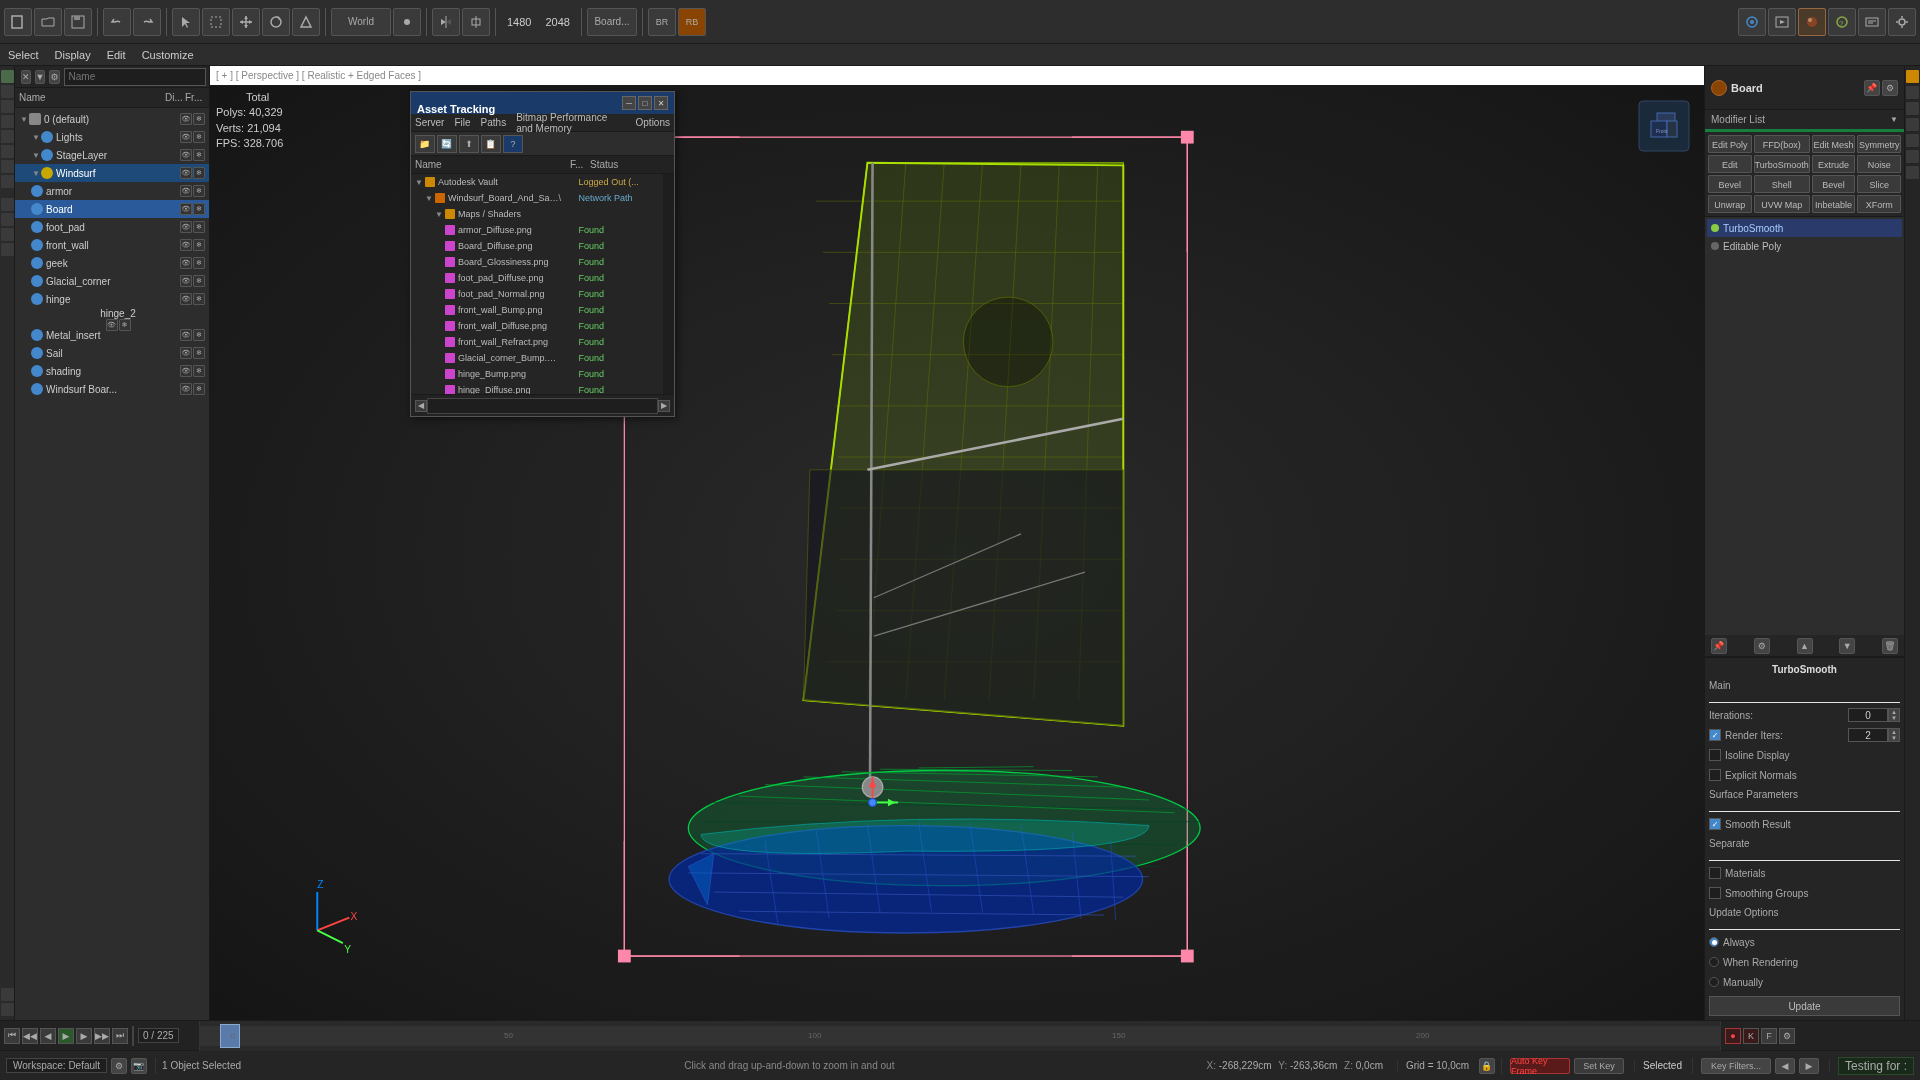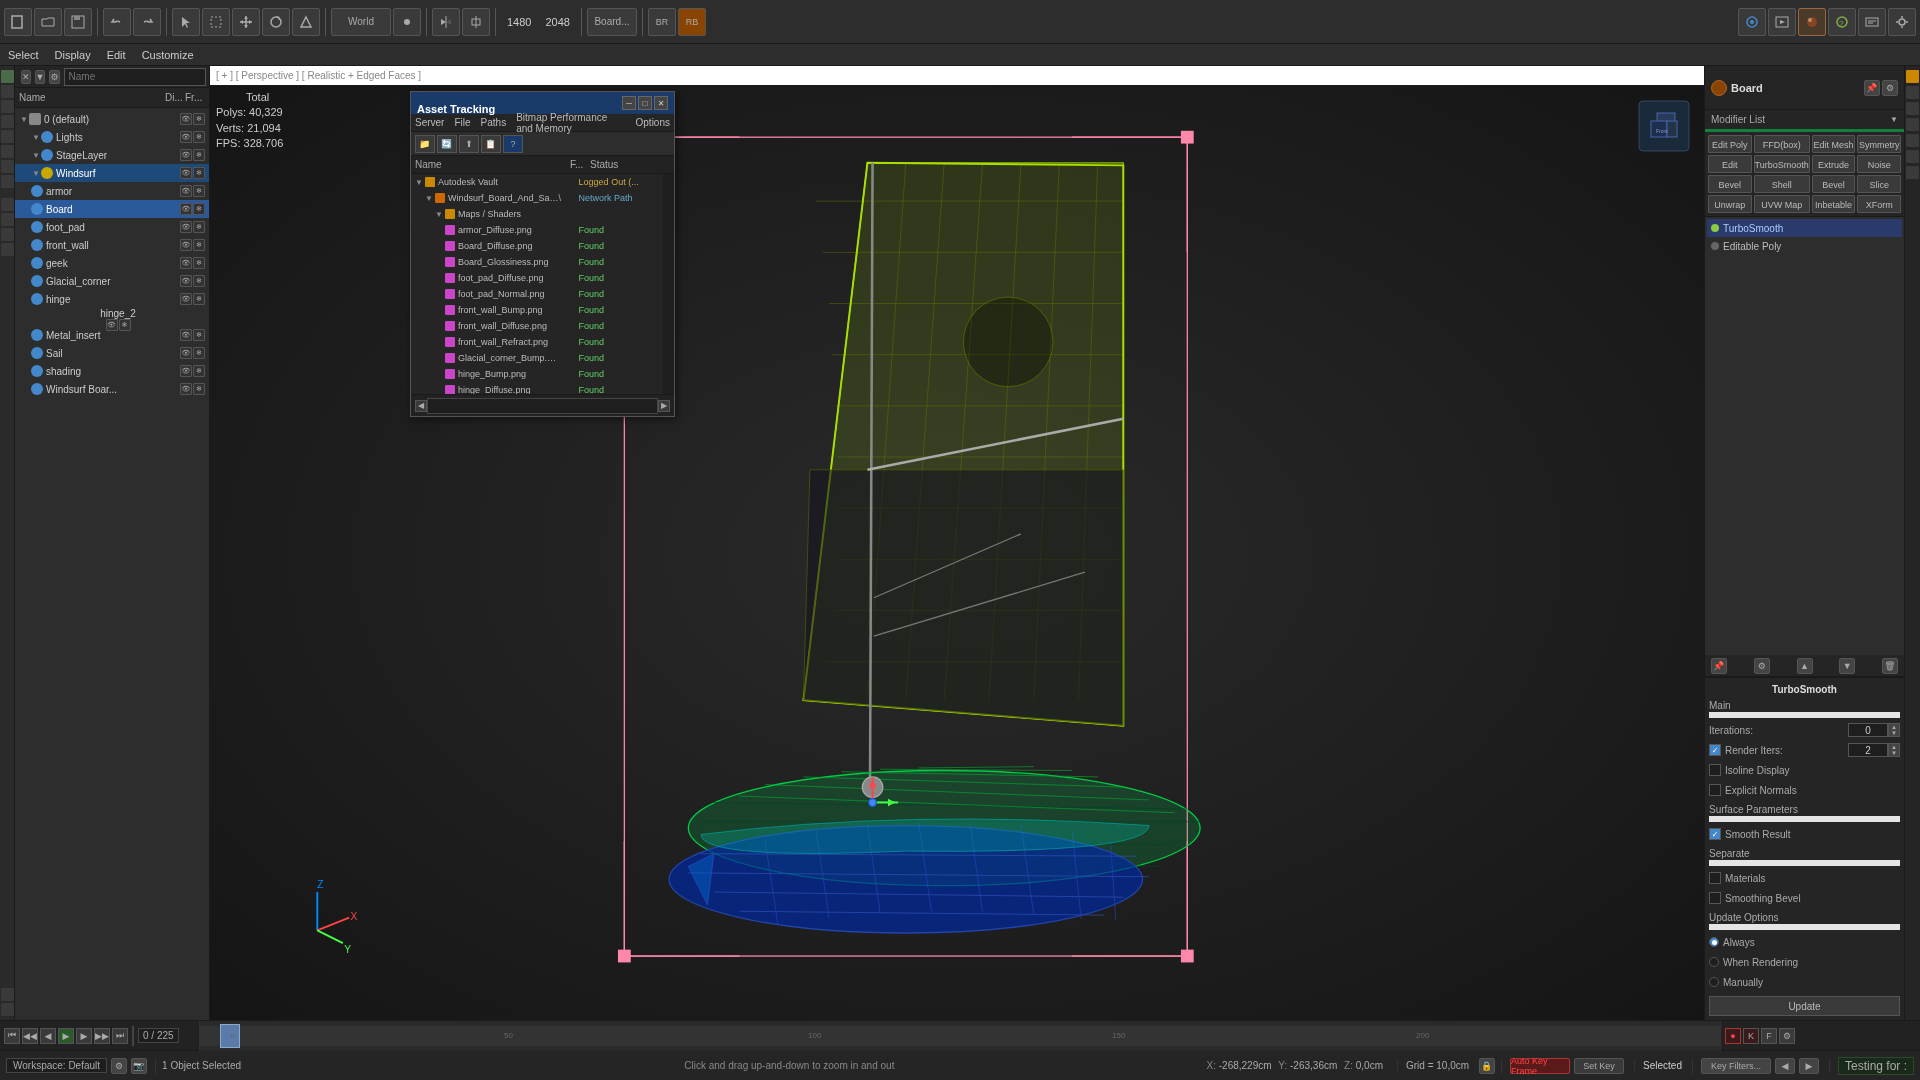--- a/index.html
+++ b/index.html
@@ -229,22 +229,22 @@
       background: #252525;
       border-top: 1px solid #1a1a1a;
       padding: 4px;
     }
     .ts-title {
       font-size: 10px; color: #ddd; font-weight: bold;
       padding: 2px 0; text-align: center;
     }
     .ts-group-title {
       font-size: 10px; color: #aaa;
-      padding: 3px 0 1px 0;
-      border-bottom: 6px solid #e5e5e5;
+      padding: 3px 0 11px 0;
+      border-bottom: 1px solid #e5e5e5;
       margin-bottom: 3px;
     }
     .ts-row {
       display: flex;
       align-items: center;
       height: 18px;
       margin-bottom: 2px;
     }
     .ts-label { font-size: 10px; color: #aaa; flex: 1; }
     .ts-input {
@@ -1155,21 +1155,21 @@
       
       <div class="ts-group-title">Separate</div>
       
       <div class="ts-row">
         <div class="ts-checkbox"></div>
         <span class="ts-label">Materials</span>
       </div>
       
       <div class="ts-row">
         <div class="ts-checkbox"></div>
-        <span class="ts-label">Smoothing Bevel</span>
+        <span class="ts-label">Smoothing Groups</span>
       </div>
 
       
       <div class="ts-group-title">Update Options</div>
       
       <div class="ts-row">
         <div class="ts-radio checked"></div>
         <span class="ts-label">Always</span>
       </div>
       

